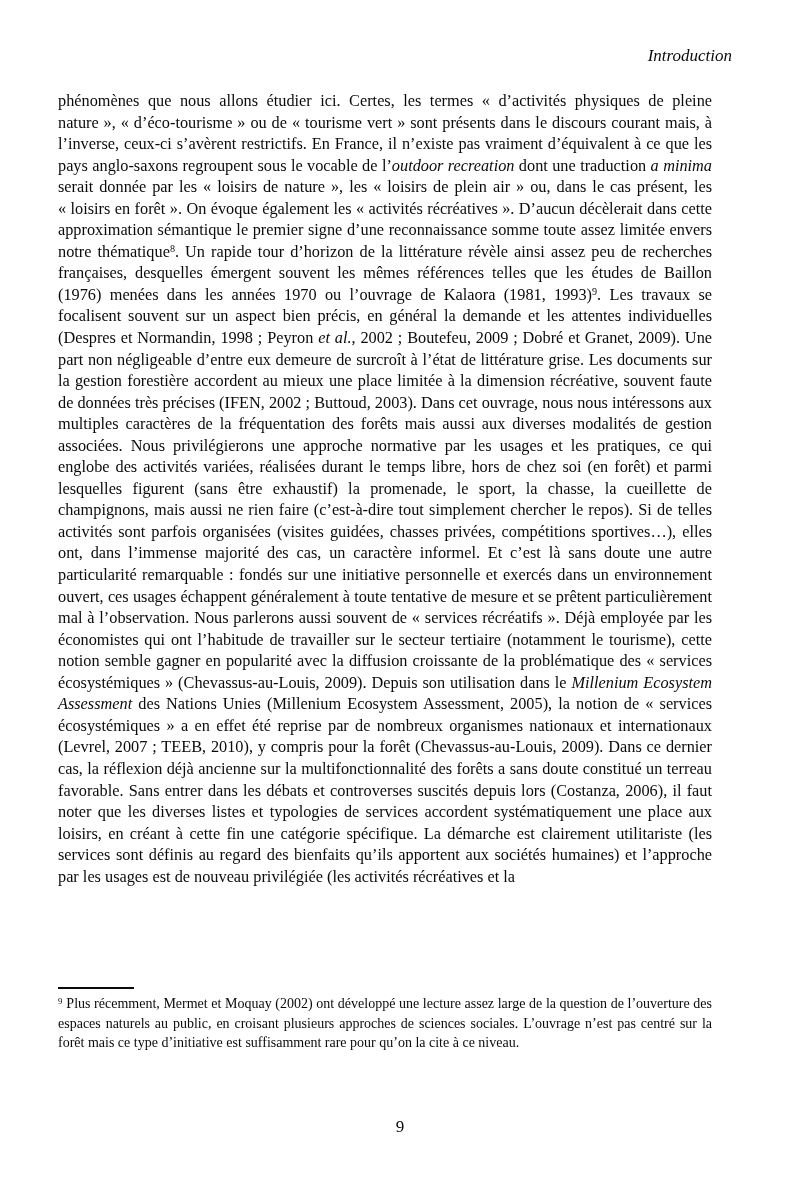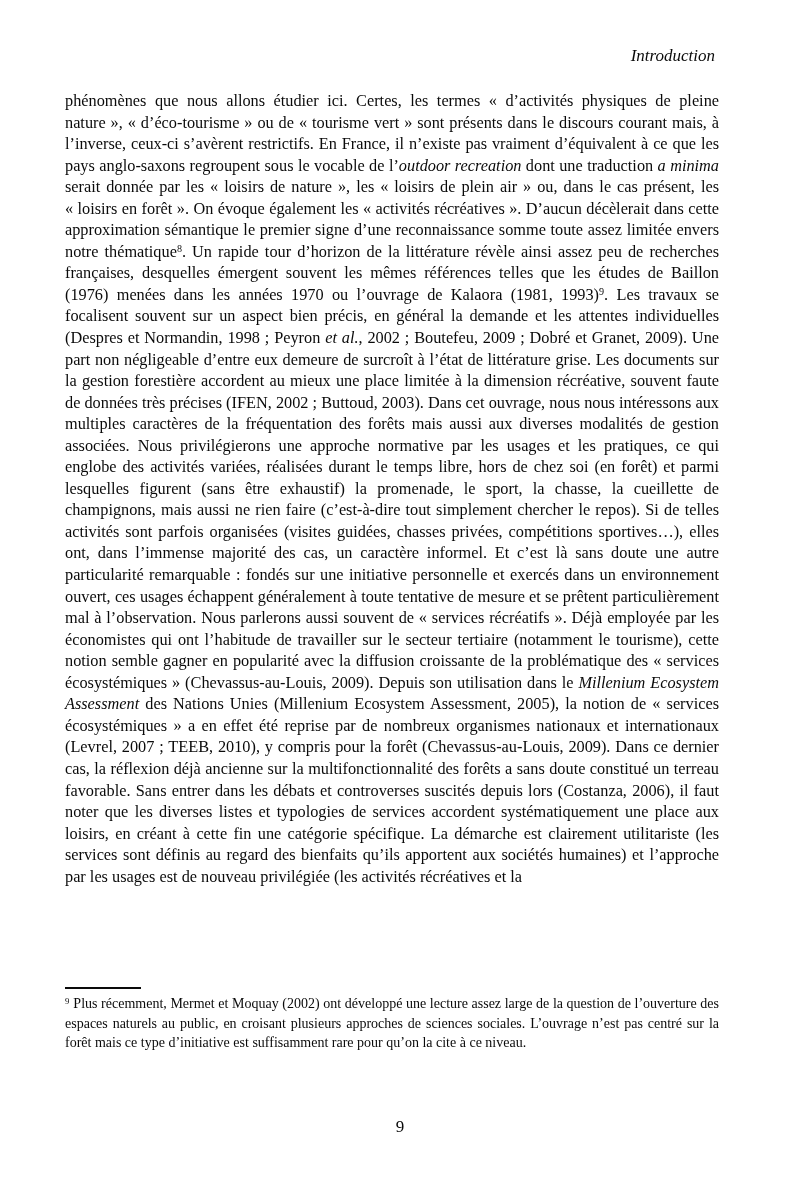--- a/index.html
+++ b/index.html
@@ -12,31 +12,31 @@
     width: 800px;
     height: 1200px;
     background: #ffffff;
     color: #0a0a0a;
     font-family: "Liberation Serif", "DejaVu Serif", serif;
     overflow: hidden;
   }
   .running-head {
     position: absolute;
     top: 46px;
-    left: 61px;
+    left: 78px;
     width: 654px;
     text-align: right;
     font-style: italic;
     font-size: 17px;
     line-height: 20px;
   }
   .content {
     position: absolute;
     top: 90px;
-    left: 65px;
+    left: 58px;
     width: 654px;
   }
   .body-text {
     font-size: 16.3px;
     line-height: 21.55px;
     text-align: justify;
     min-height: 888px;
   }
   .body-text sup,
   .footnote sup {

